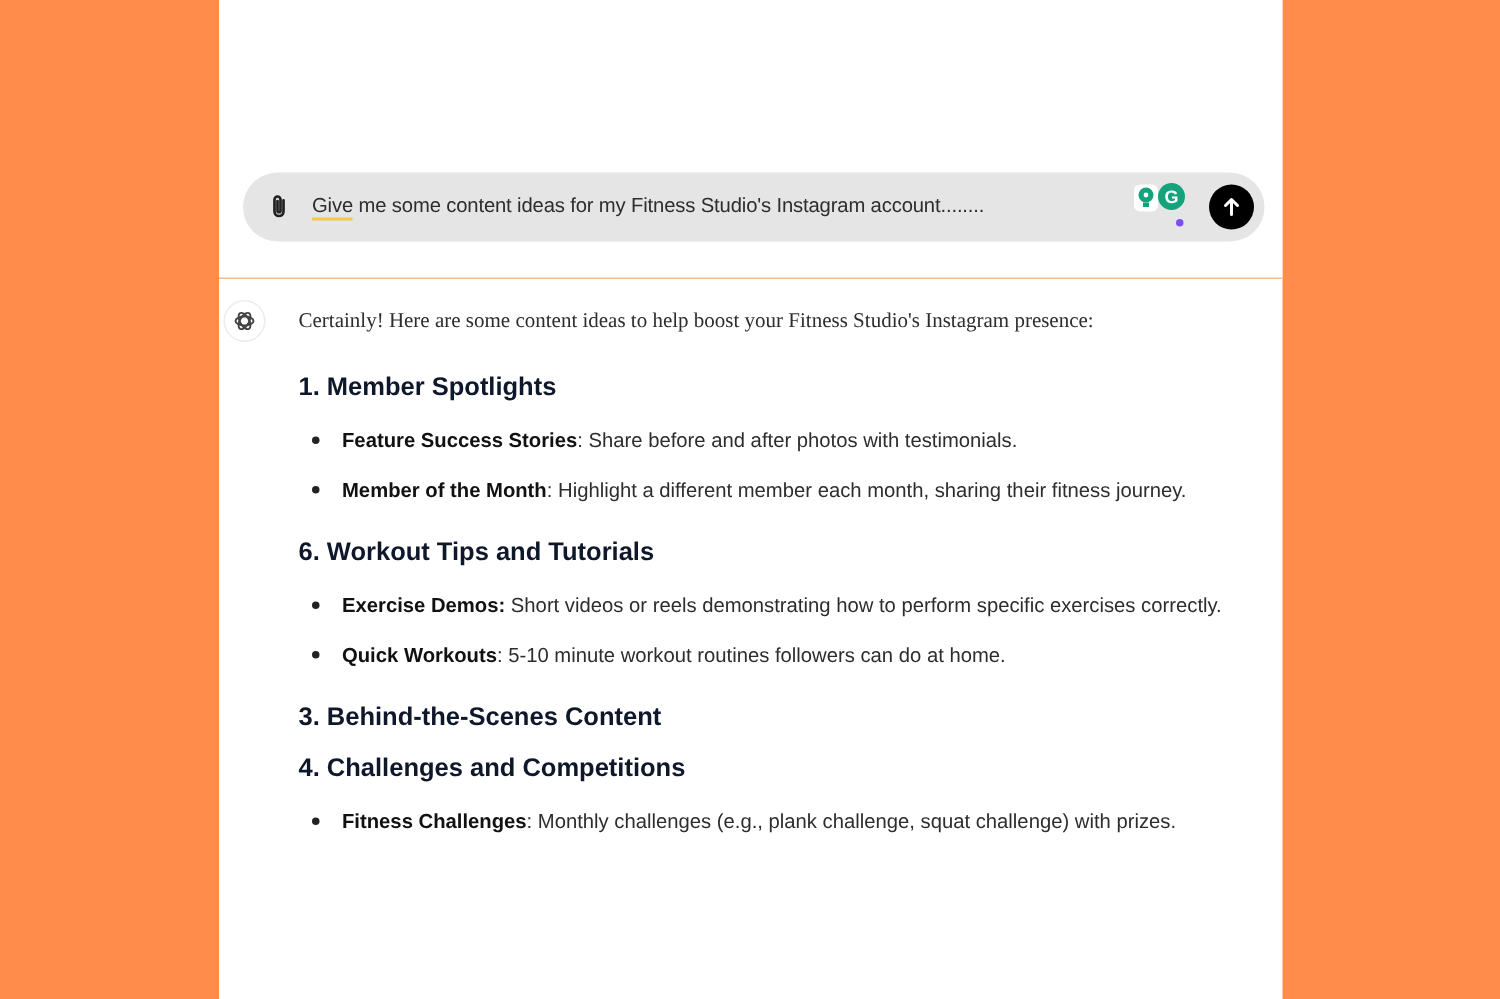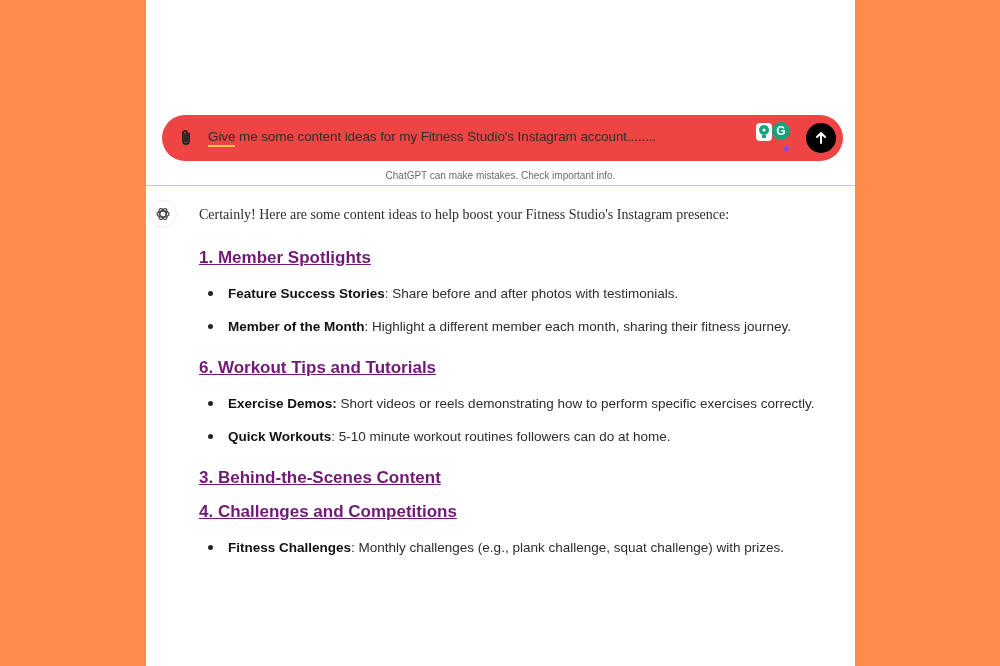--- a/index.html
+++ b/index.html
@@ -24,21 +24,21 @@
     width: 100%;
     height: 185px;
     background: #fff;
   }
   .composer {
     position: absolute;
     left: 16px;
     top: 115px;
     width: 681px;
     height: 46px;
-    background: #ef4444;
+    background: #e5e5e5;
     border-radius: 23px;
     display: flex;
     align-items: center;
   }
   .clip-icon {
     position: absolute;
     left: 14px;
     top: 13px;
     width: 20px;
     height: 20px;
@@ -140,24 +140,23 @@
   }
   .intro {
     font-size: 14px;
     line-height: 20px;
     margin-bottom: 22px;
     font-family: Liberation Serif, serif;
   }
   .section-title {
     font-size: 17px;
     font-weight: bold;
-    color: #701a75;
+    color: #0f172a;
     line-height: 22px;
     margin-bottom: 12px;
-    text-decoration: underline;
   }
   .bullets {
     list-style: none;
     margin-left: 8px;
     margin-bottom: 18px;
   }
   .bullets li {
     position: relative;
     font-size: 13.5px;
     line-height: 25px;
@@ -197,21 +196,20 @@
         </span>
         <span class="grammarly-icon">G</span>
         <span class="grammarly-dot"></span>
       </div>
       <div class="send-button">
         <svg width="14" height="14" viewBox="0 0 14 14">
           <path d="M7 12 L7 2 M3 6 L7 2 L11 6" fill="none" stroke="#fff" stroke-width="2" stroke-linecap="round" stroke-linejoin="round"></path>
         </svg>
       </div>
     </div>
-    <div class="disclaimer">ChatGPT can make mistakes. Check important info.</div>
   </div>
   <div class="divider"></div>
 
   <div class="avatar">
     <svg width="16" height="16" viewBox="0 0 16 16">
       <g fill="none" stroke="#444" stroke-width="1.3">
         <ellipse cx="8" cy="8" rx="6" ry="3"></ellipse>
         <ellipse cx="8" cy="8" rx="6" ry="3" transform="rotate(60 8 8)"></ellipse>
         <ellipse cx="8" cy="8" rx="6" ry="3" transform="rotate(120 8 8)"></ellipse>
       </g>

